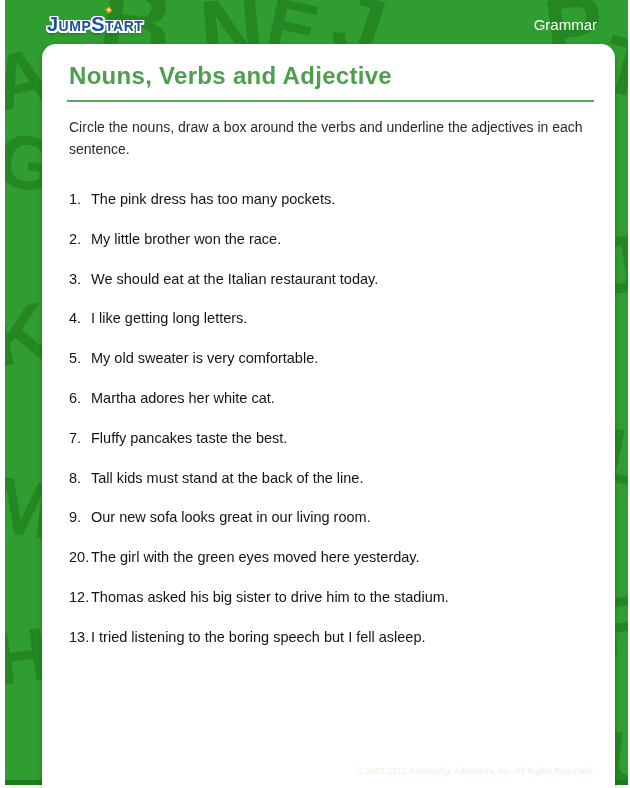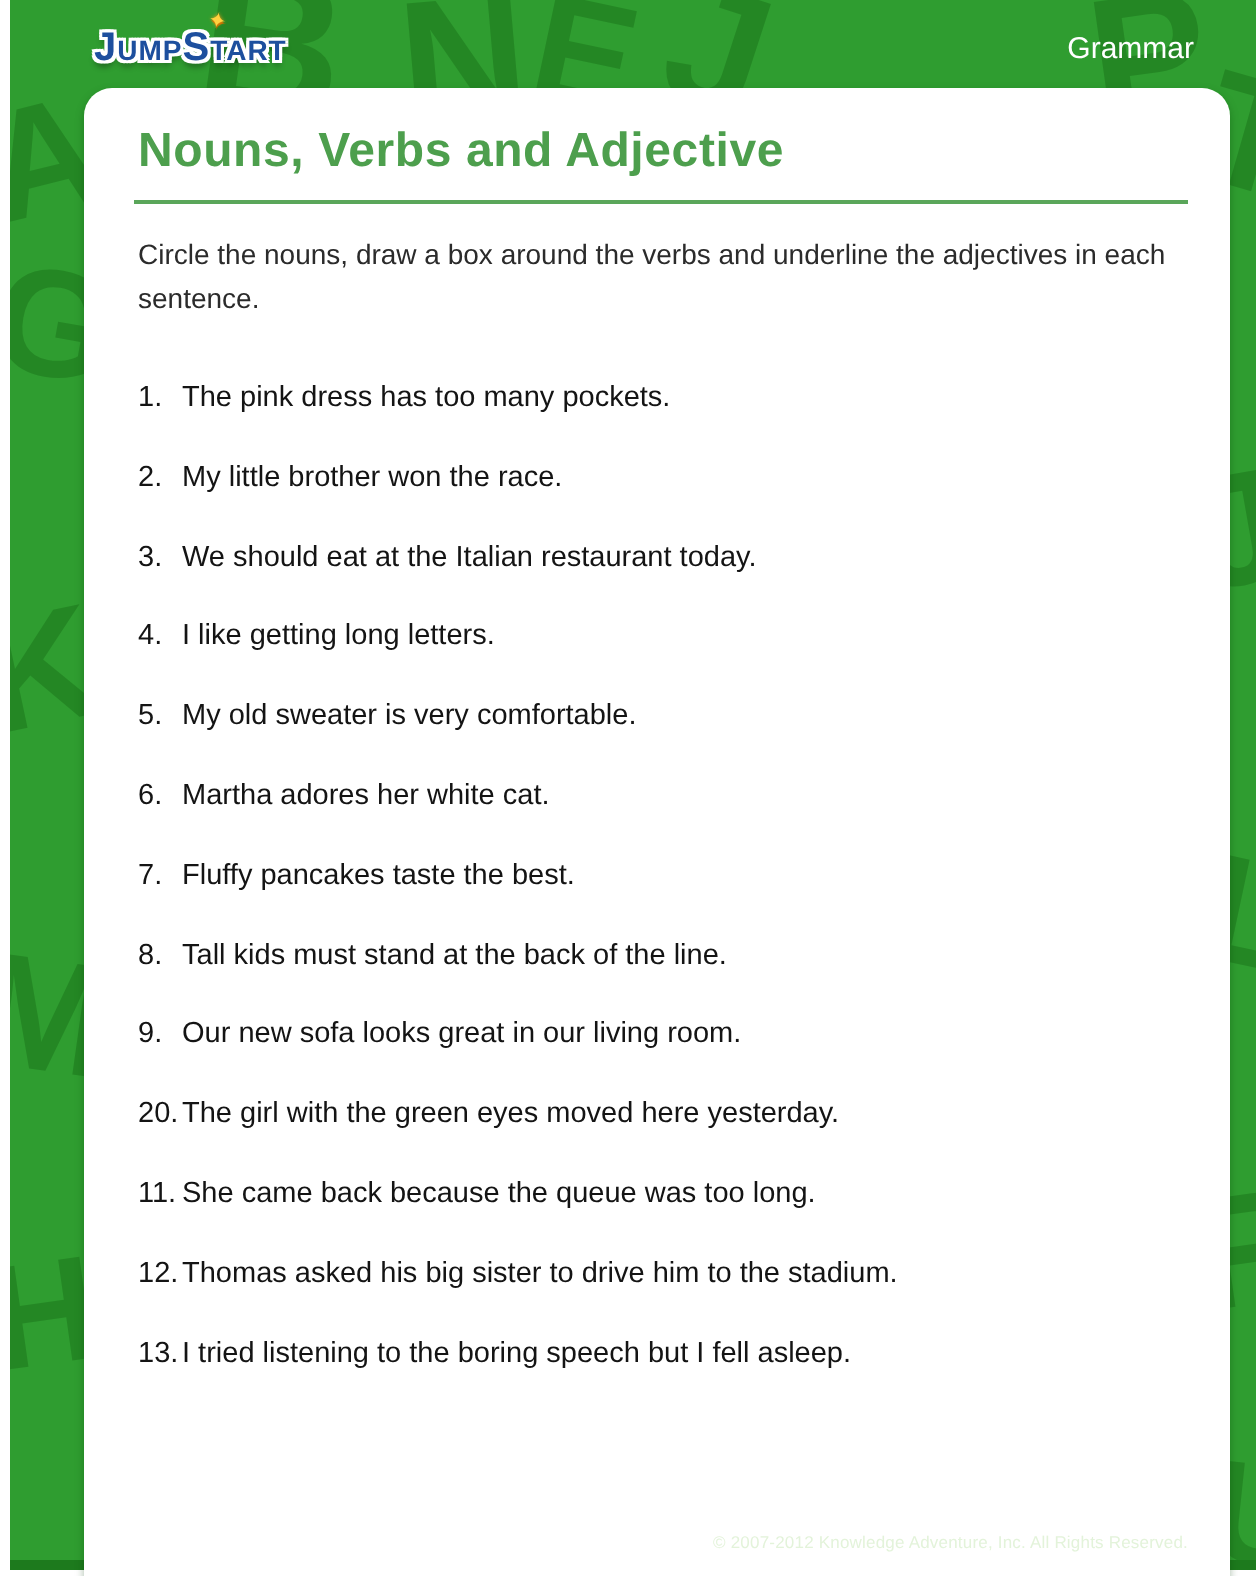--- a/index.html
+++ b/index.html
@@ -196,24 +196,20 @@
     </li>
     <li class="sentence-item">
       <span class="sentence-number">9.</span>
       <span class="sentence-text">Our new sofa looks great in our living room.</span>
     </li>
     <li class="sentence-item">
       <span class="sentence-number">20.</span>
       <span class="sentence-text">The girl with the green eyes moved here yesterday.</span>
     </li>
     <li class="sentence-item">
-      <span class="sentence-number">11.</span>
-      <span class="sentence-text">She came back because the queue was too long.</span>
-    </li>
-    <li class="sentence-item">
       <span class="sentence-number">12.</span>
       <span class="sentence-text">Thomas asked his big sister to drive him to the stadium.</span>
     </li>
     <li class="sentence-item">
       <span class="sentence-number">13.</span>
       <span class="sentence-text">I tried listening to the boring speech but I fell asleep.</span>
     </li>
   </ol>
 </div>
 

